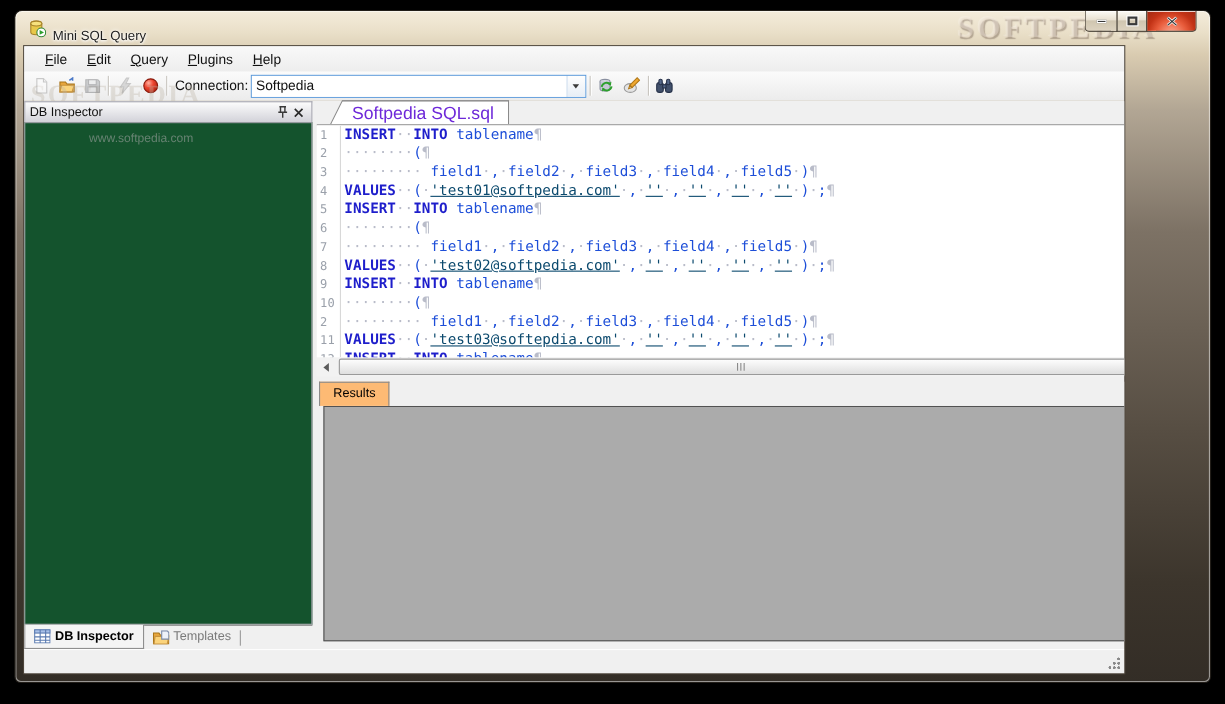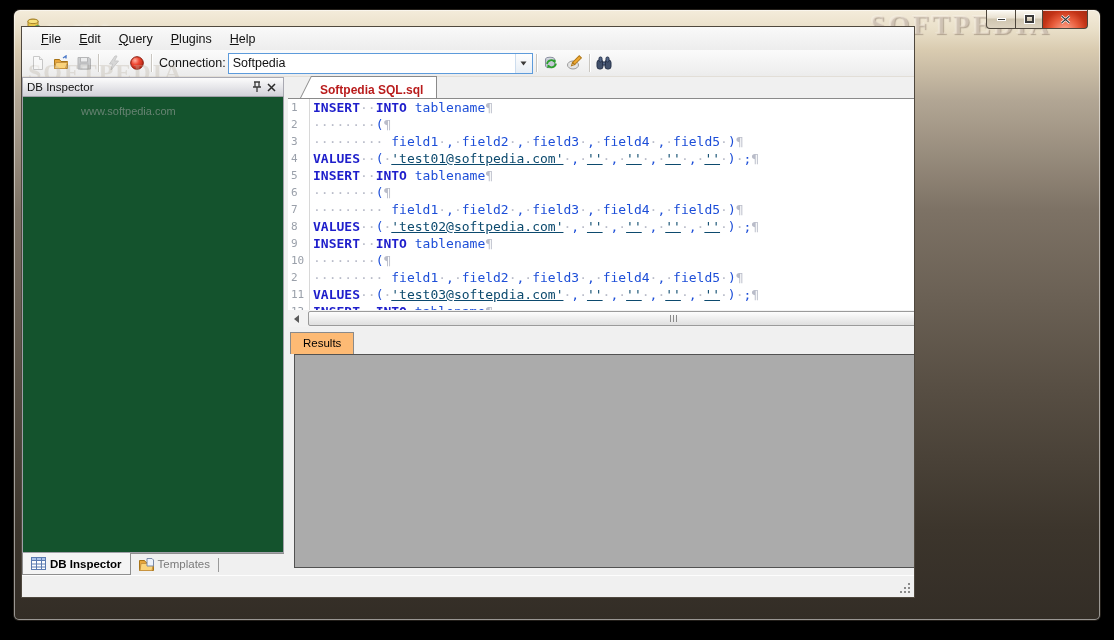--- a/index.html
+++ b/index.html
@@ -26,21 +26,21 @@
     display:flex; align-items:center; justify-content:center;
     box-shadow:inset 0 1px 0 rgba(255,255,255,.8); cursor:pointer; }
   .cap-btn.min { width:30px; border-radius:0 0 0 4px; }
   .cap-btn.max { width:28px; }
   .cap-btn.close { width:46px; border-radius:0 0 4px 0;
     background:radial-gradient(ellipse at 50% 120%,#ffb09a 0%,#e85b3a 45%,#c33316 70%,#a02a12 100%); }
   .glyph-line { width:9px; height:3px; background:#3a3a3a; border:1px solid #fff; }
   .glyph-box { width:9px; height:8px; border:2px solid #3a3a3a; box-shadow:0 0 0 1px #fff; background:transparent; }
 
   
-  .client { position:absolute; left:8px; top:17px; width:892px; height:570px;
+  .client { position:absolute; left:8px; top:32px; width:1000px; height:570px;
     background:#f0f0f0; box-shadow:0 0 0 1px #4f483e; overflow:hidden; }
 
   .menubar { height:23px; display:flex; align-items:center; padding-left:10px;
     background:linear-gradient(180deg,#f9f9f9,#ededed); }
   .menu-item { font-size:12.5px; color:#111; padding:3px 9px; cursor:default; }
   .menu-item u { text-decoration:underline; }
 
   .toolbar { height:27px; display:flex; align-items:center; padding-left:4px; position:relative;
     background:linear-gradient(180deg,#fbfbfb,#ececec); border-bottom:1px solid #e2ded7; }
   .tb-btn { width:23px; height:23px; display:flex; align-items:center; justify-content:center; cursor:pointer; }
@@ -88,21 +88,21 @@
 
   
   .right-panel { position:absolute; left:266px; top:0; width:793px; height:493px; }
 
   .doc-tabstrip { position:relative; height:22px; background:#f0f0f0; border-bottom:1px solid #8a8a8a; }
   .doc-tab { position:absolute; left:12px; bottom:0; height:22px; padding:4px 14px 0 20px; z-index:2; cursor:pointer; }
   .doc-tab .tab-bg { position:absolute; inset:0; background:#8a8a8a;
     clip-path:polygon(11px 0,100% 0,100% 100%,0 100%); }
   .doc-tab .tab-bg::after { content:''; position:absolute; left:1px; right:1px; top:1px; bottom:0;
     background:#fff; clip-path:polygon(10.5px 0,100% 0,100% 100%,0 100%); }
-  .doc-tab-label { position:relative; z-index:3; font-size:12px; font-weight:bold; color:#b91c1c; }
+  .doc-tab-label { position:relative; z-index:3; font-size:16px; font-weight:normal; color:#6d28d9; }
   .strip-tools { position:absolute; right:8px; top:3px; display:flex; gap:10px; align-items:center; }
   .strip-tool { cursor:pointer; display:flex; align-items:center; justify-content:center; }
 
   
   .editor { position:relative; height:211px; background:#fff; overflow:hidden; }
   .gutter { position:absolute; left:0; top:0; bottom:0; width:22px; background:#fff;
     border-right:1px solid #d8d8d8; color:#9aa0aa; font:11px "DejaVu Sans Mono",monospace; }
   .gutter .ln { height:17px; line-height:17px; padding-left:3px; }
   .code { position:absolute; left:25px; top:0; right:17px; bottom:0;
     font:13px "DejaVu Sans Mono",monospace; white-space:pre; }

